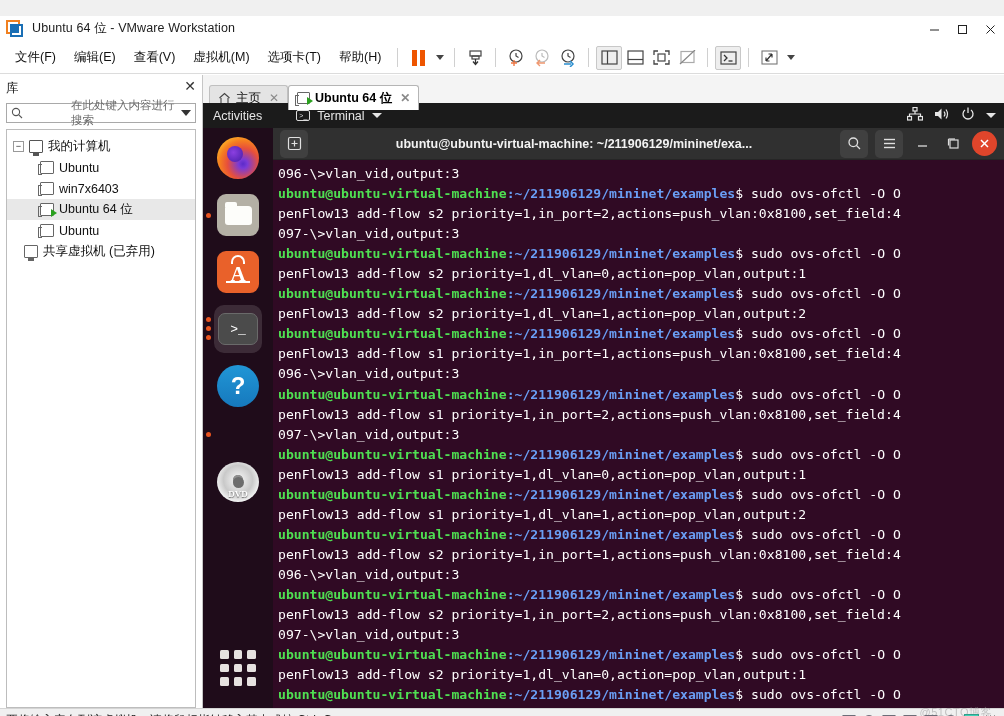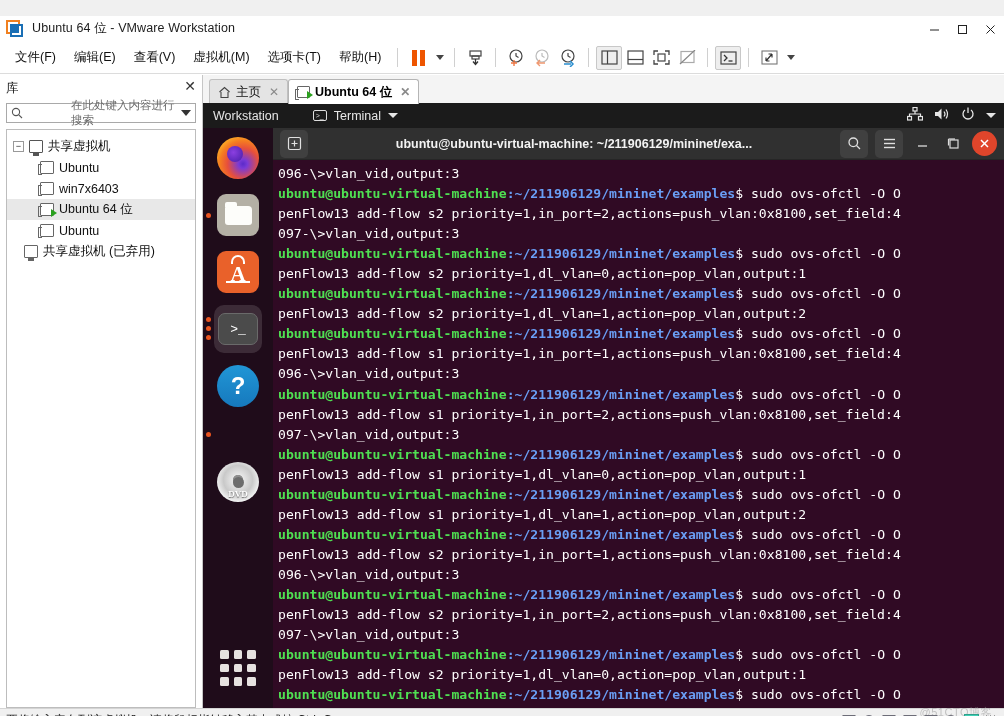--- a/index.html
+++ b/index.html
@@ -72,21 +72,21 @@
   .ic-vm .play{position:absolute;right:-4px;bottom:-2px;width:0;height:0;border-left:6px solid #2aa11e;border-top:4px solid transparent;border-bottom:4px solid transparent;}
   .ic-share { border:1.3px solid #666; border-radius:1px;}
   .ic-share:after{content:"";position:absolute;left:3px;bottom:-4px;width:6px;height:3px;background:#666;}
 
   
   .rpane { flex: 1; display: flex; flex-direction: column; background:#f4f4f4; min-width:0; }
   .tabstrip { height: 28px; display:flex; align-items:flex-end; background:#f4f4f4; padding-left: 6px; gap:0; }
   .tab {
     display:flex; align-items:center; gap:5px; height: 25px; padding: 0 8px;
     font-size: 12.5px; color:#111; border: 1px solid #c0c0c0; border-bottom: none;
-    border-radius: 3px 3px 0 0; background: #e4e4e4; position: relative; top:1px;
+    border-radius: 3px 3px 0 0; background: #e4e4e4; position: relative; top:7px;
   }
   .tab.active { background:#ffffff; color:#000; font-weight: bold; border-color:#b5b5b5; z-index:2; }
   .tab .tx { font-size: 12px; color:#8a8a8a; margin-left: 3px; }
   .tab .home-ic { width:13px;height:13px; position:relative; }
 
   .vmscreen { flex:1; position: relative; background: #2c0016; overflow:hidden; }
 
   
   .ubtop {
     height: 25px; background: #1b1b1b; display:flex; align-items:center;
@@ -323,21 +323,21 @@
             <line x1="7.8" y1="7.8" x2="11" y2="11" stroke="#555" stroke-width="1.1"></line>
           </svg>
         <span class="ph">在此处键入内容进行搜索</span>
         <span class="dd"></span>
       </div>
       <div class="lib-tree">
 
         <div class="tnode">
           <span class="expander">−</span>
           <span class="ic ic-pc"></span>
-          <span class="lbl">共享虚拟机</span>
+          <span class="lbl">我的计算机</span>
         </div>
 
         <div class="tnode lvl2">
           <span class="ic ic-vm"></span>
           <span class="lbl">Ubuntu</span>
         </div>
 
         <div class="tnode lvl2">
           <span class="ic ic-vm"></span>
           <span class="lbl">win7x6403</span>
@@ -380,21 +380,21 @@
               <span class="play"></span>
             </span>
           <span>Ubuntu 64 位</span>
           <span class="tx">✕</span>
         </div>
       </div>
 
       <div class="vmscreen">
 
         <div class="ubtop">
-          <span class="activities">Workstation</span>
+          <span class="activities">Activities</span>
           <span class="appname">
             <span class="term-ic">&gt;_</span>
             <span>Terminal</span>
             <span class="tray-caret"></span>
           </span>
           <span class="tray">
             <span>
               <svg width="16" height="14" viewBox="0 0 16 14">
                   <rect x="6" y="0.5" width="4" height="3.5" fill="none" stroke="#e6e6e6" stroke-width="1.2"></rect>
                   <rect x="0.5" y="9.5" width="4" height="3.5" fill="none" stroke="#e6e6e6" stroke-width="1.2"></rect>

